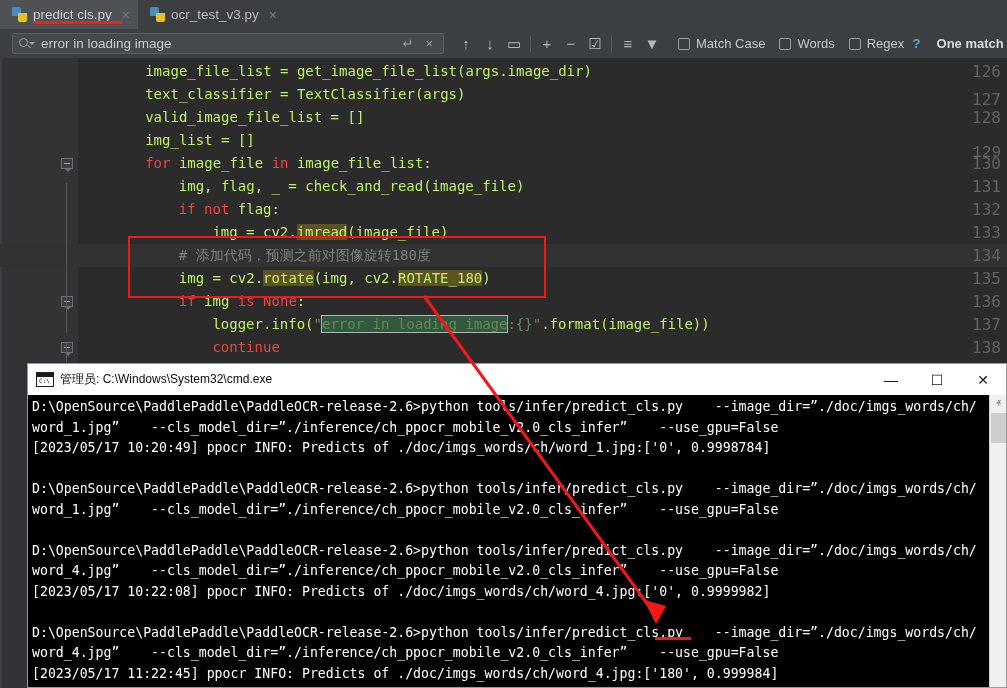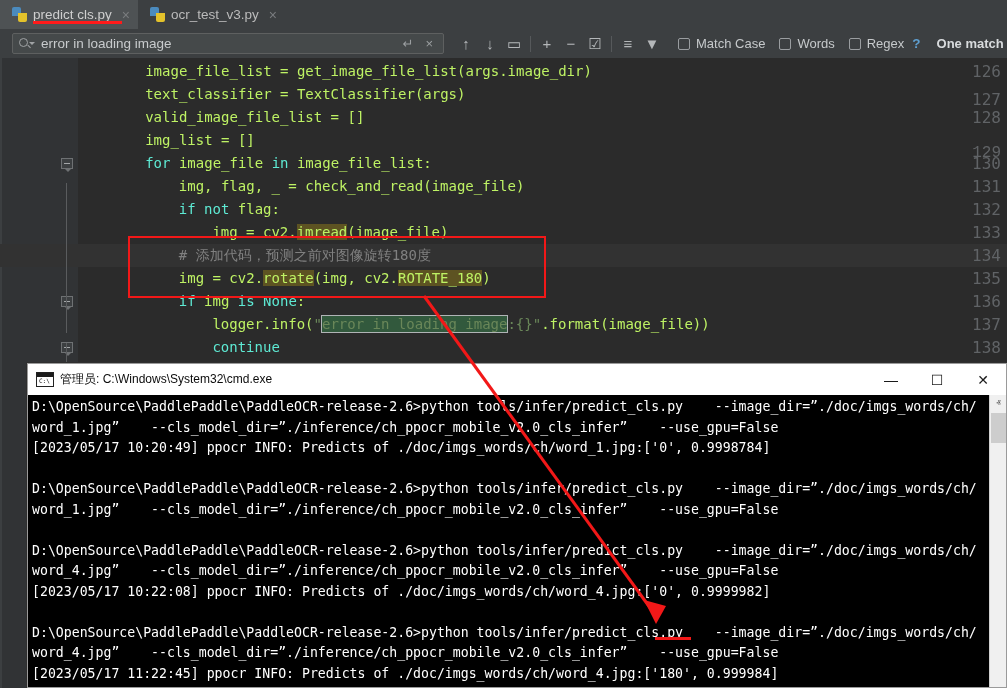--- a/index.html
+++ b/index.html
@@ -137,21 +137,21 @@
     position: absolute; left: 78px; top: 0;
     font-family: "DejaVu Sans Mono", monospace;
     font-size: 14px;
     white-space: pre;
   }
   .cl { position: absolute; left: 0; height: 23px; line-height: 23px; }
   .hl-row {
     position:absolute; left:0; width:1007px; height:23px; background:#323232;
   }
   .tok-plain { color: #bef264; }
-  .tok-kw { color: #5eead4; }
+  .tok-kw { color: #ef4444; }
   .tok-comment { color: #808080; }
   .tok-str { color: #6a8759; }
   .hl-find {
     background: #32593d; outline: 1px solid #b0b4b6;
   }
   .hl-occ { background: #5d5322; }
 
   
   .redbox {
     position: absolute; left: 128px; top: 236px;

